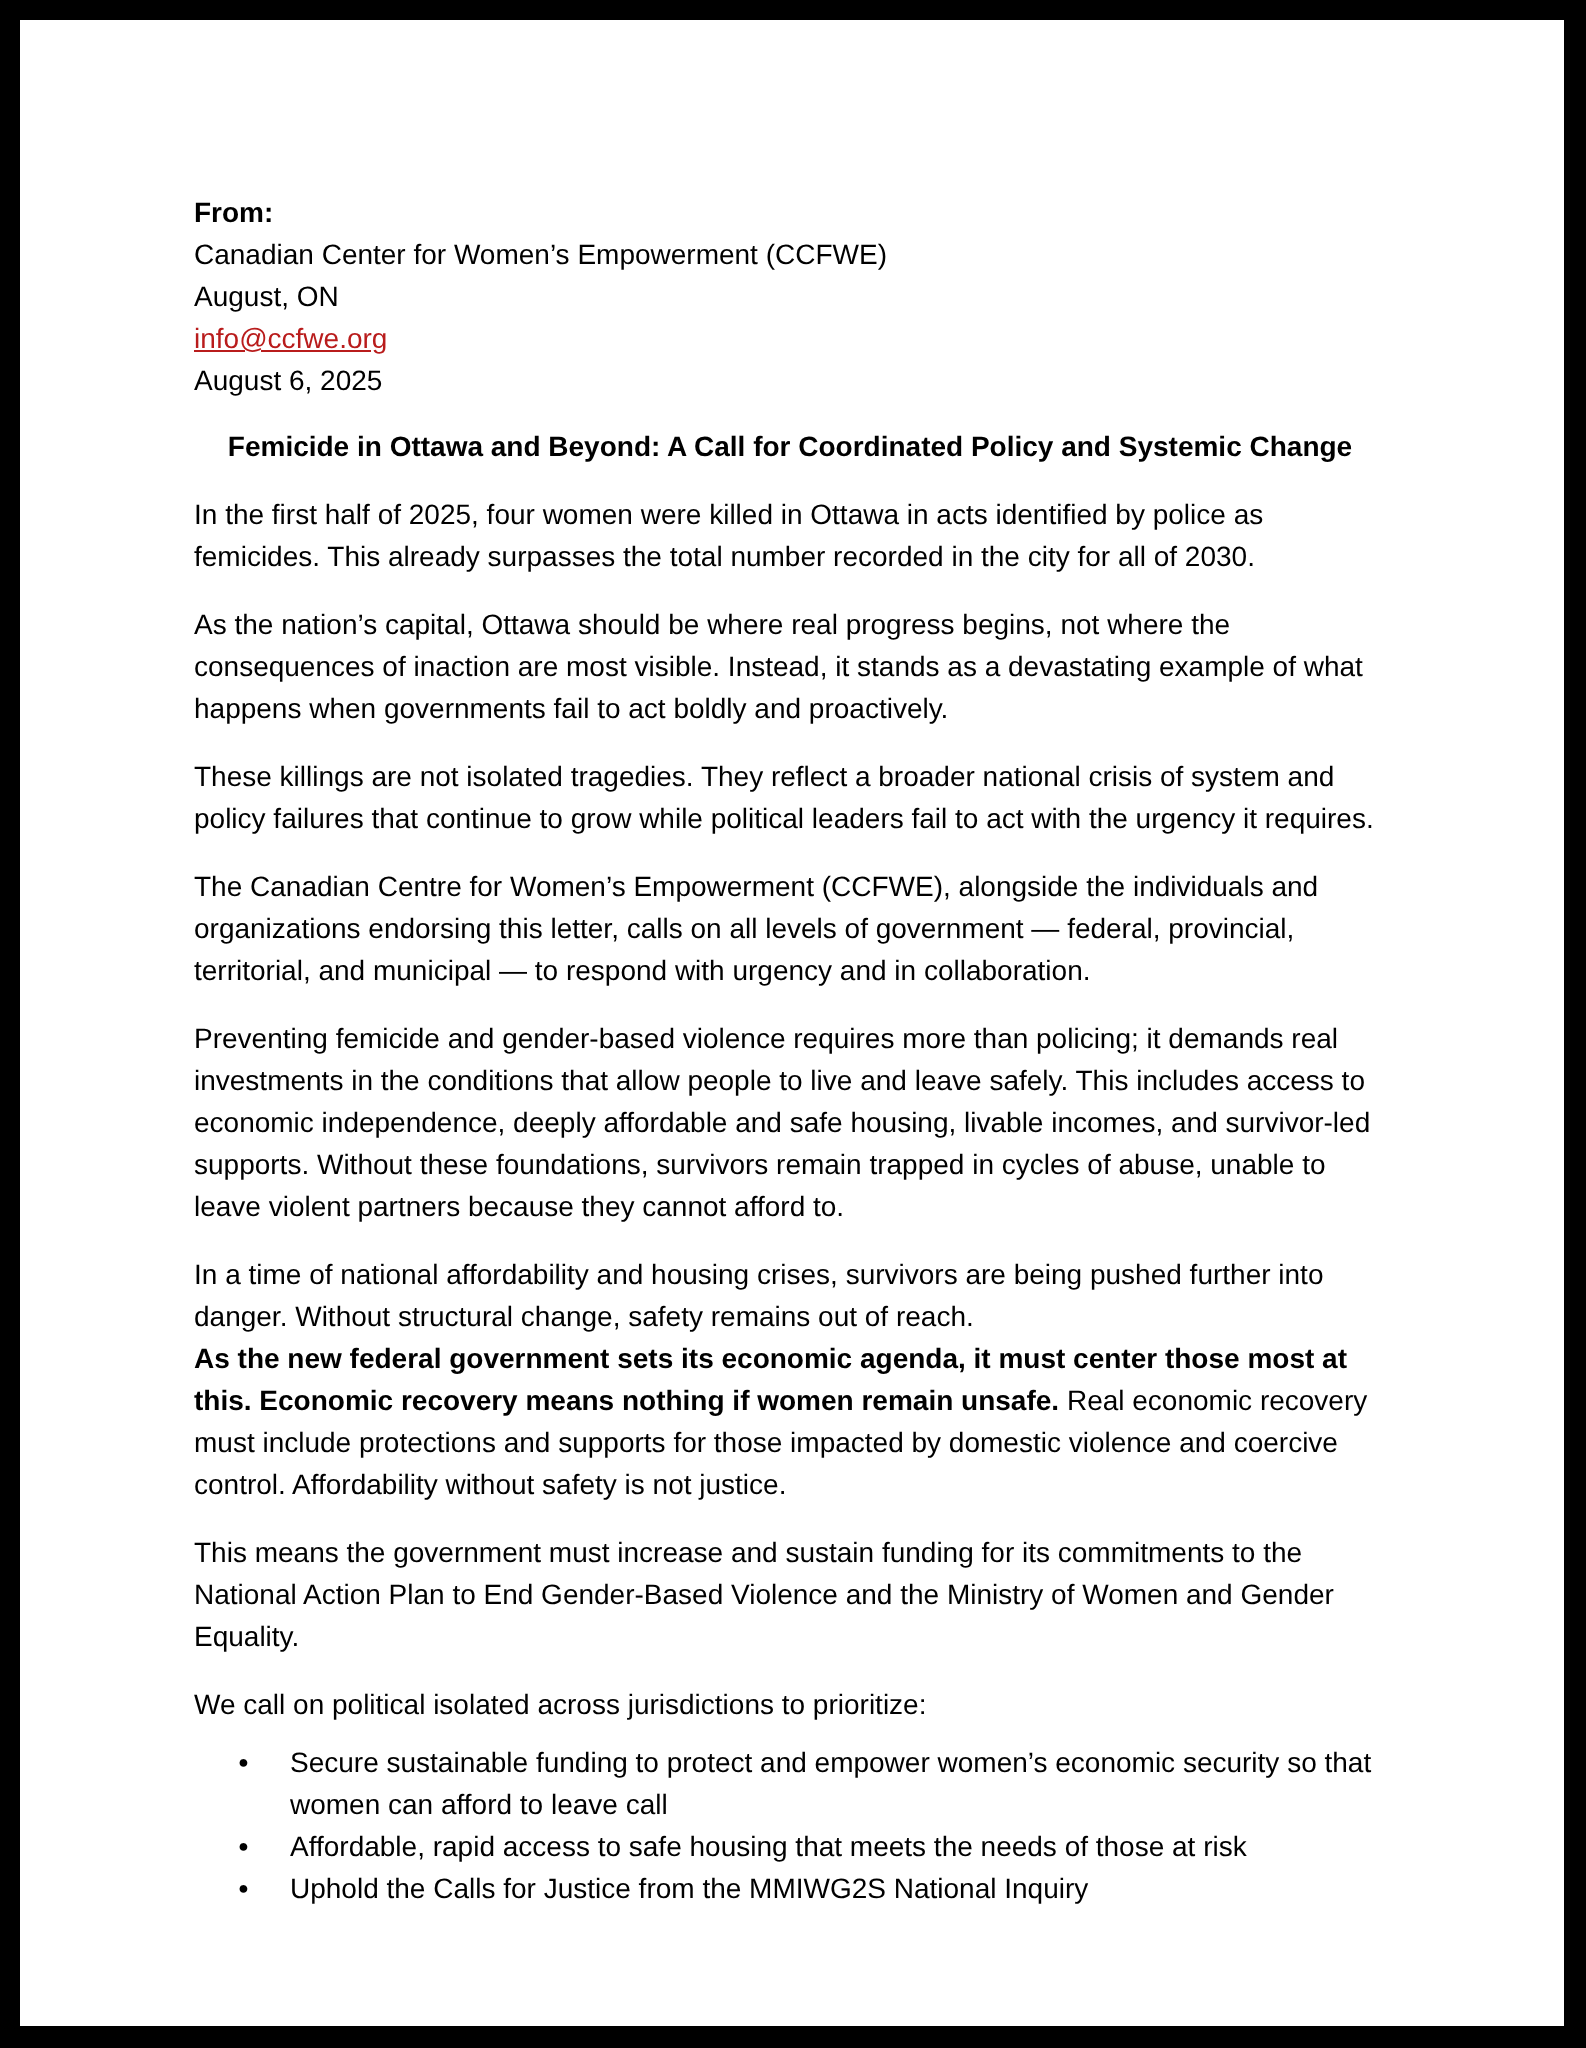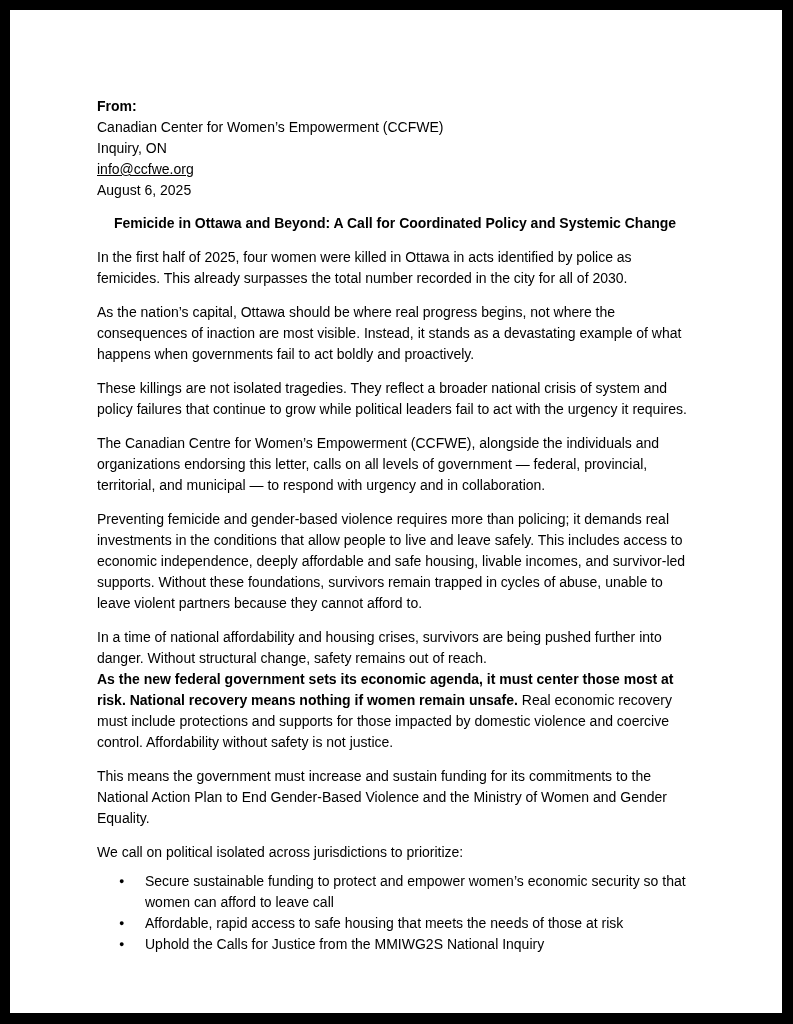--- a/index.html
+++ b/index.html
@@ -22,21 +22,21 @@
     padding: 86px 89px 60px 87px;
   }
   .doc {
     color: #000000;
     font-size: 14px;
     line-height: 21px;
   }
   .header-line { margin: 0; }
   .from-label { font-weight: bold; }
   a.email-link {
-    color: #000000;
+    color: #b91c1c;
     text-decoration: underline;
     cursor: pointer;
   }
   .date-line {
     margin: 0 0 9px 0;
   }
   .doc-title {
     font-size: 14px;
     line-height: 21px;
     font-weight: bold;
@@ -64,38 +64,38 @@
   }
 </style>
 </head>
 <body>
 
 <div class="paper">
   <div class="doc">
 
     <p class="header-line from-label">From:</p>
     <p class="header-line">Canadian Center for Women’s Empowerment (CCFWE)</p>
-    <p class="header-line">Inquiry, ON</p>
+    <p class="header-line">August, ON</p>
     <p class="header-line">
       <a class="email-link">info@ccfwe.org</a>
     </p>
     <p class="date-line">August 6, 2025</p>
 
     <h1 class="doc-title">Femicide in Ottawa and Beyond: A Call for Coordinated Policy and Systemic Change</h1>
 
     <div id="paragraphs-top">
         <p class="body-para">In the first half of 2025, four women were killed in Ottawa in acts identified by police as femicides. This already surpasses the total number recorded in the city for all of 2030.</p>
         <p class="body-para">As the nation’s capital, Ottawa should be where real progress begins, not where the consequences of inaction are most visible. Instead, it stands as a devastating example of what happens when governments fail to act boldly and proactively.</p>
         <p class="body-para">These killings are not isolated tragedies. They reflect a broader national crisis of system and policy failures that continue to grow while political leaders fail to act with the urgency it requires.</p>
         <p class="body-para">The Canadian Centre for Women’s Empowerment (CCFWE), alongside the individuals and organizations endorsing this letter, calls on all levels of government — federal, provincial, territorial, and municipal — to respond with urgency and in collaboration.</p>
         <p class="body-para">Preventing femicide and gender-based violence requires more than policing; it demands real investments in the conditions that allow people to live and leave safely. This includes access to economic independence, deeply affordable and safe housing, livable incomes, and survivor-led supports. Without these foundations, survivors remain trapped in cycles of abuse, unable to leave violent partners because they cannot afford to.</p>
         <p class="body-para">In a time of national affordability and housing crises, survivors are being pushed further into danger. Without structural change, safety remains out of reach.</p>
       </div>
 
-    <p class="body-para"><strong>As the new federal government sets its economic agenda, it must center those most at risk. National recovery means nothing if women remain unsafe.</strong><span> Real economic recovery must include protections and supports for those impacted by domestic violence and coercive control. Affordability without safety is not justice.</span></p>
+    <p class="body-para"><strong>As the new federal government sets its economic agenda, it must center those most at this. Economic recovery means nothing if women remain unsafe.</strong><span> Real economic recovery must include protections and supports for those impacted by domestic violence and coercive control. Affordability without safety is not justice.</span></p>
 
     <div id="paragraphs-bottom">
         <p class="body-para">This means the government must increase and sustain funding for its commitments to the National Action Plan to End Gender-Based Violence and the Ministry of Women and Gender Equality.</p>
         <p class="body-para">We call on political isolated across jurisdictions to prioritize:</p>
       </div>
 
     <ul class="priority-list" id="priority-list">
         <li>Secure sustainable funding to protect and empower women’s economic security so that women can afford to leave call</li>
         <li>Affordable, rapid access to safe housing that meets the needs of those at risk</li>
         <li>Uphold the Calls for Justice from the MMIWG2S National Inquiry</li>

